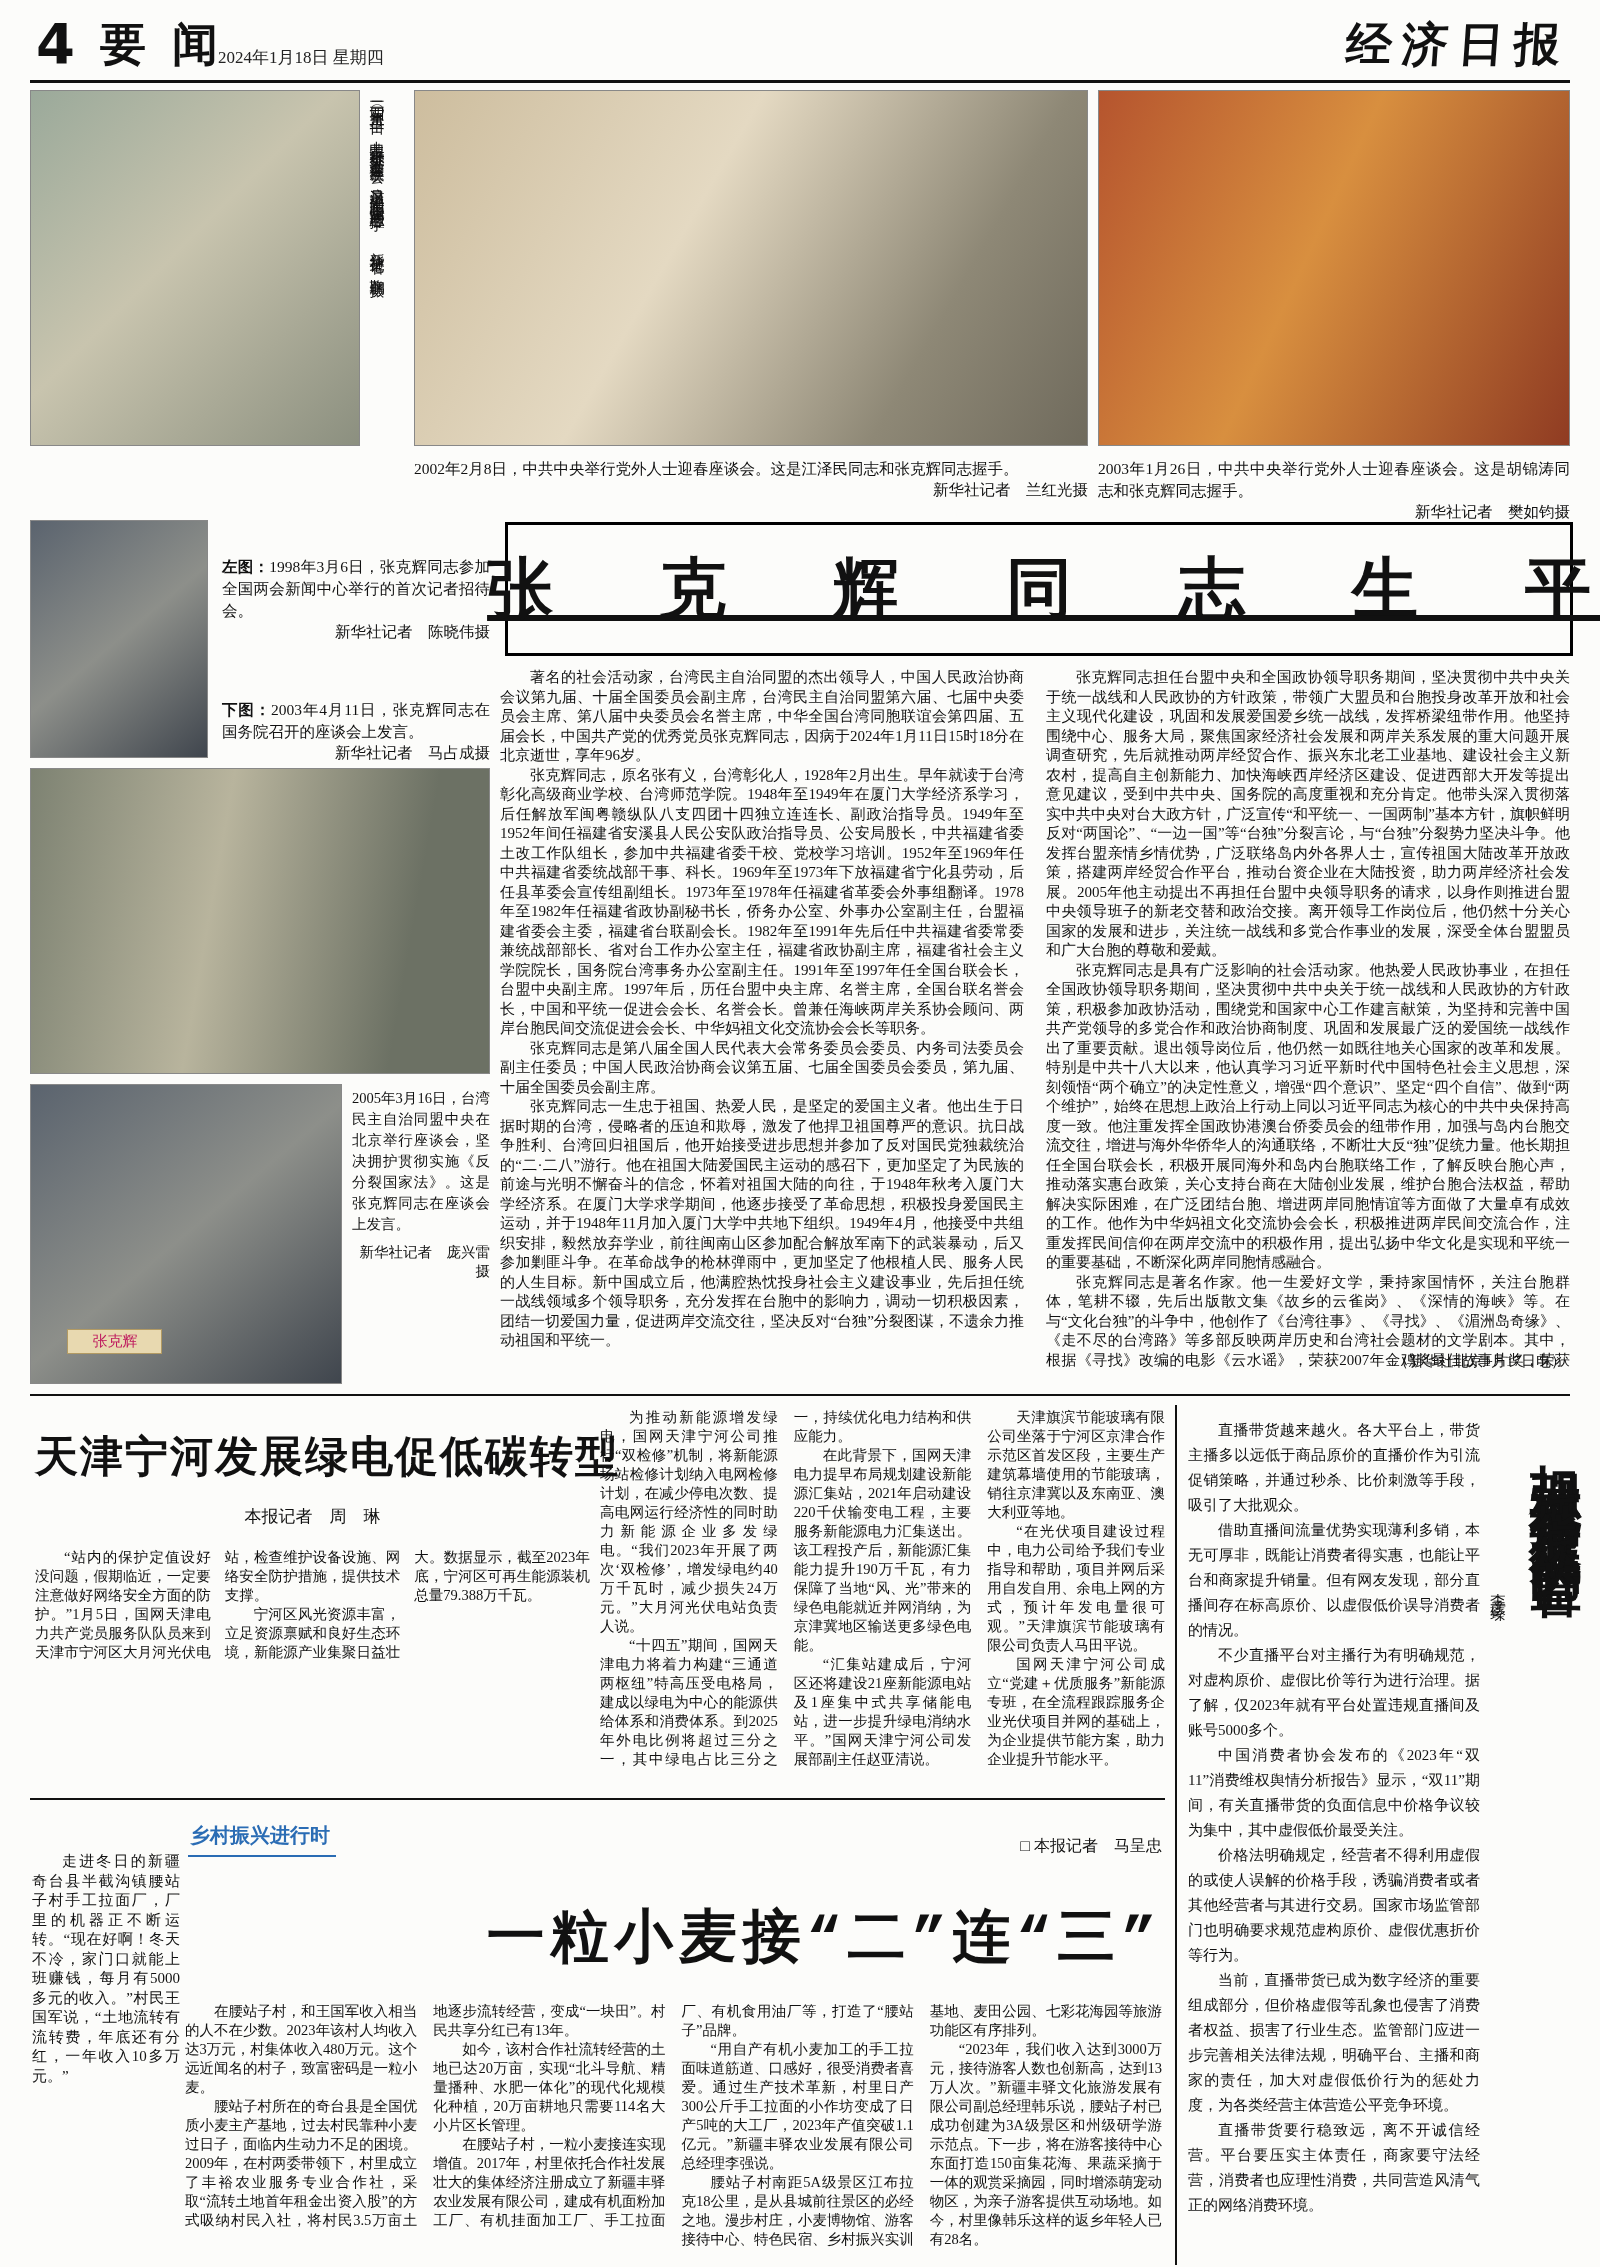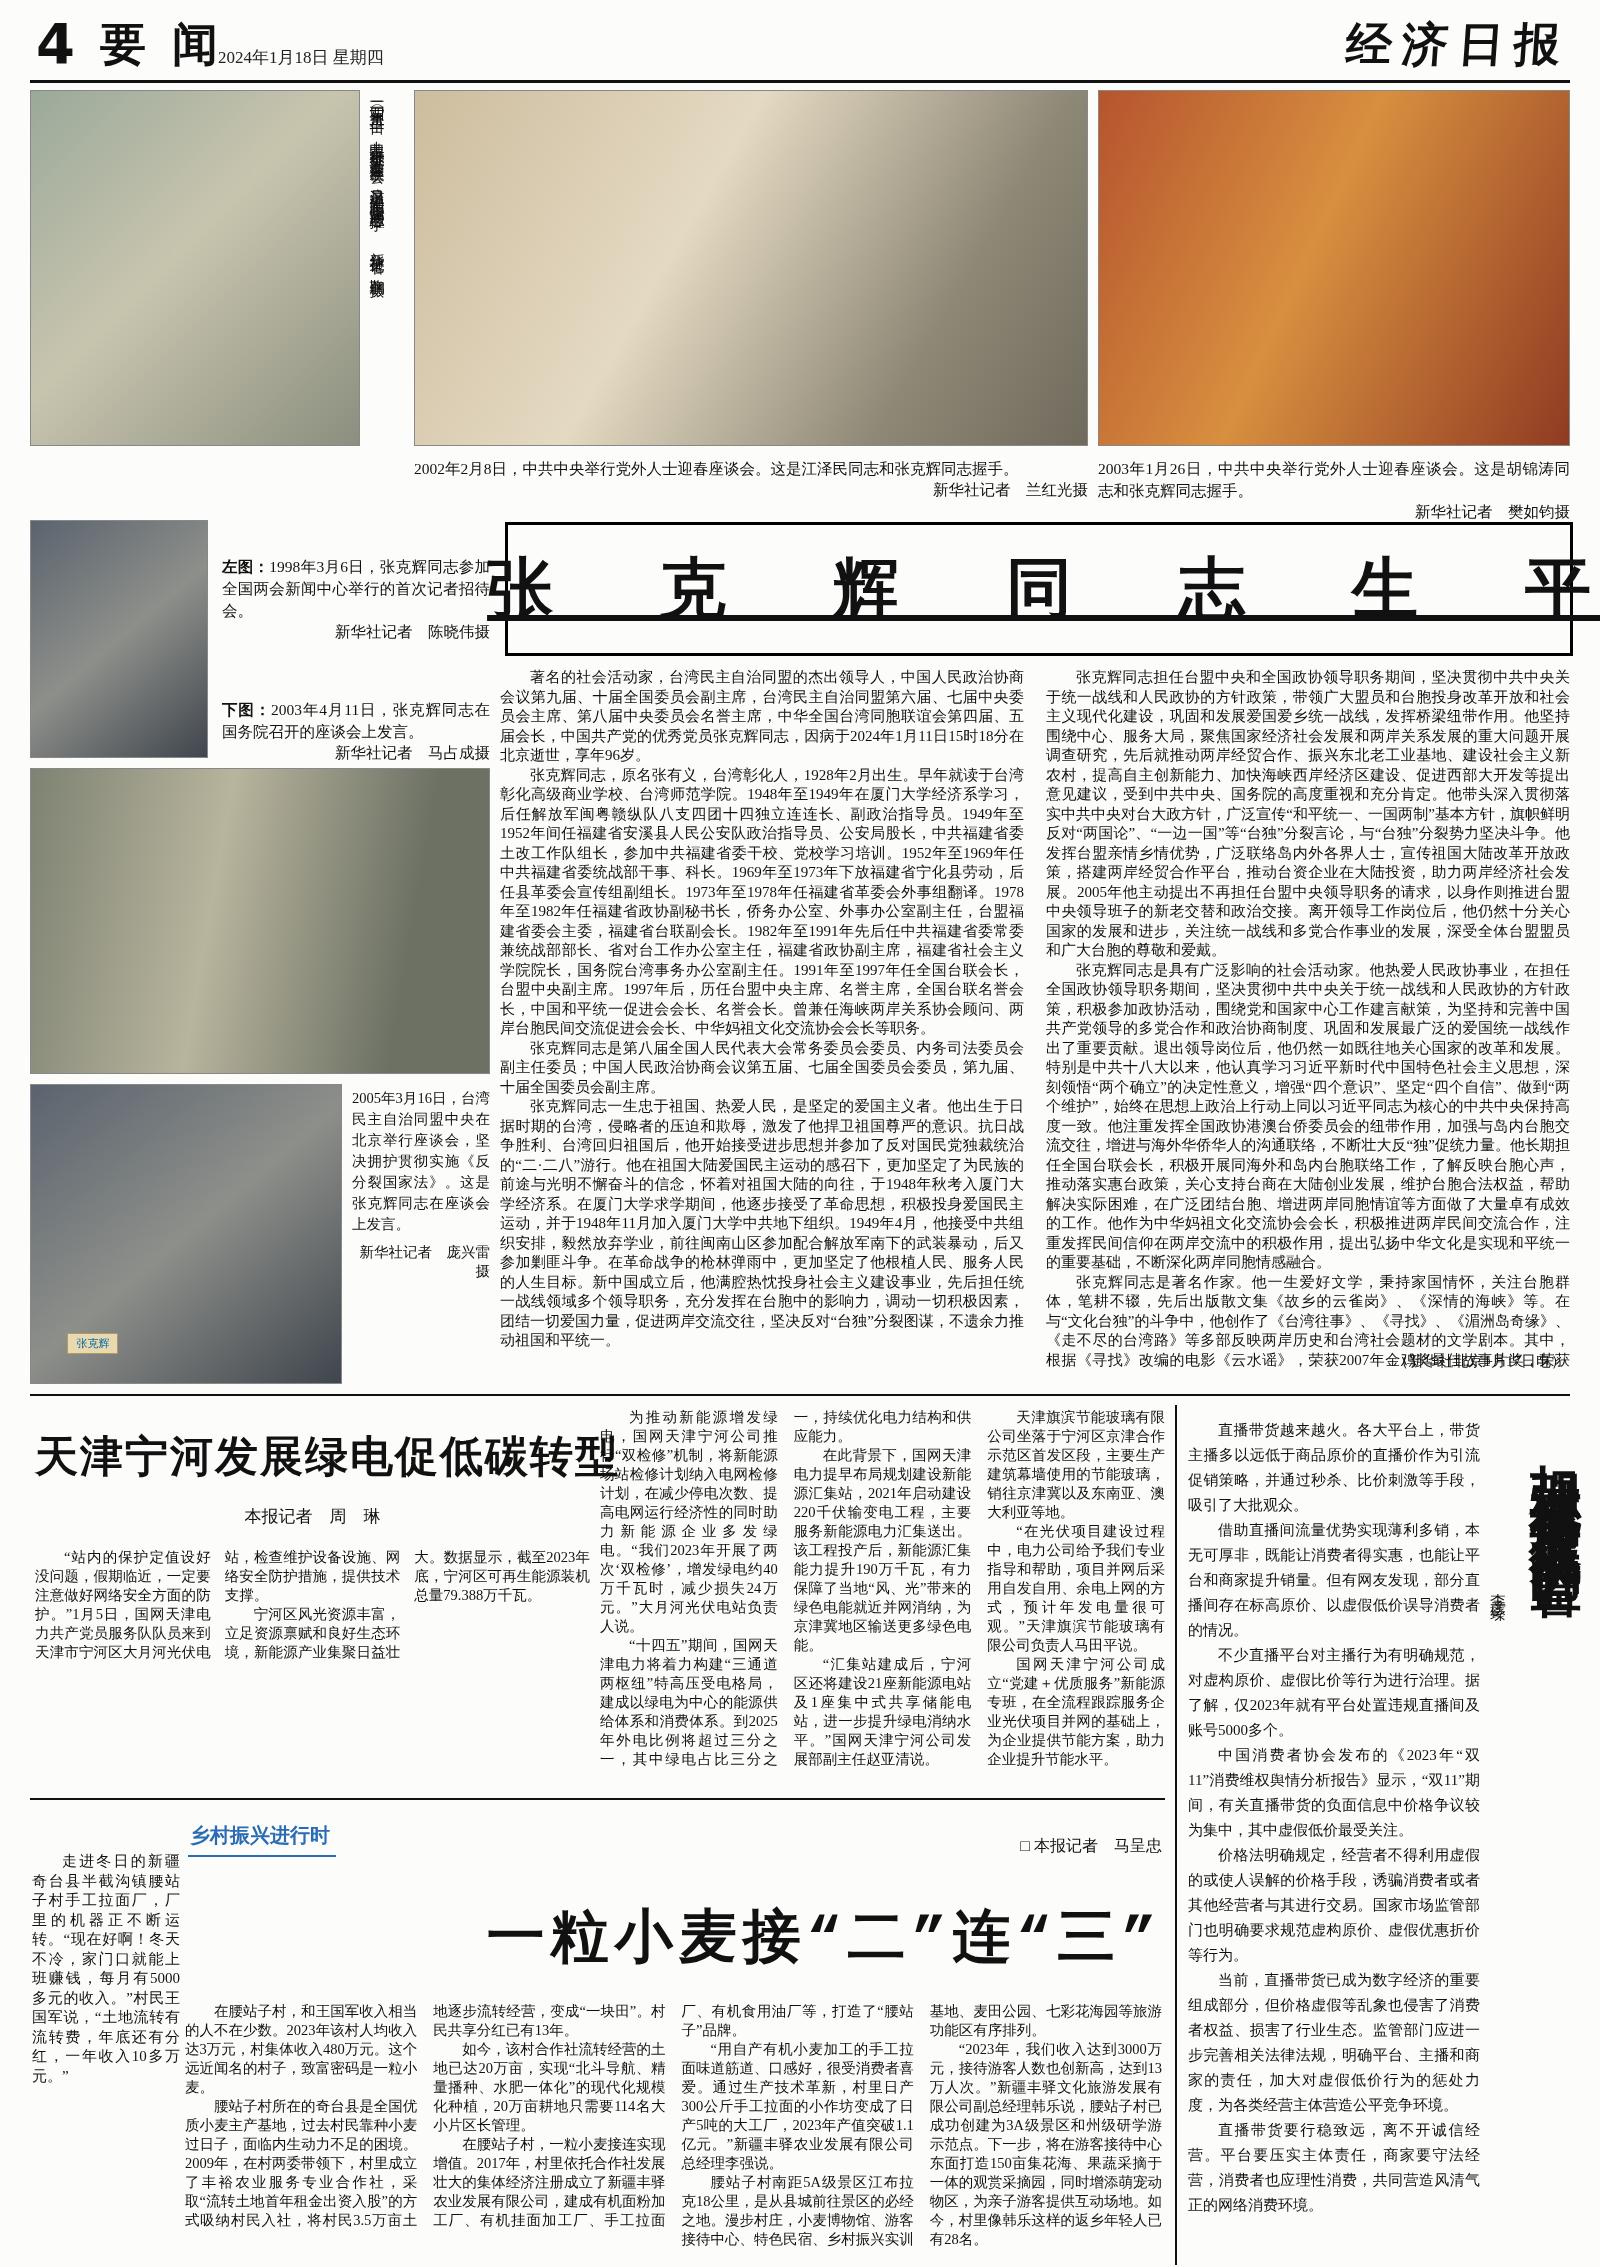--- a/index.html
+++ b/index.html
@@ -11,22 +11,22 @@
   .pagenum{font-family:"DejaVu Sans",sans-serif;font-weight:bold;font-size:56px;line-height:56px;}
   .section-title{font-family:"DejaVu Sans",sans-serif;font-weight:bold;font-size:46px;line-height:56px;letter-spacing:26px;}
   .page-date{font-size:17px;color:#222;}
   .masthead{font-weight:bold;font-size:46px;letter-spacing:10px;transform:skewX(-4deg);}
   
   .photo{background:linear-gradient(135deg,#9aa99a 0%,#c8c4ae 45%,#8b8f7f 100%);box-shadow:inset 0 0 0 1px #888;}
   .photo.warm{background:linear-gradient(120deg,#cdbd9e 0%,#e4d9c2 40%,#8e8876 75%,#6f6a5c 100%);}
   .photo.red{background:linear-gradient(115deg,#b5542e 0%,#d88f3f 45%,#8f3b22 100%);}
   .photo.dark{background:linear-gradient(140deg,#5a636e 0%,#8d8f8a 50%,#3f454d 100%);}
   .photo.meet{background:linear-gradient(100deg,#7d8272 0%,#b8b49d 40%,#6c7164 80%);}
-  .nameplate{position:absolute;left:12%;bottom:10%;background:#e8d9b0;color:#0369a1;
-             font-size:11px;padding:2px 8px;border:1px solid #b29a63;}
+  .nameplate{position:absolute;left:12%;bottom:10%;background:#e8d9b0;color:#be185d;
+             font-size:15px;padding:2px 24px;border:1px solid #b29a63;}
   .cap{font-size:15.5px;line-height:22px;text-align:justify;}
   .cap .lead{font-weight:bold;}
   .credit{font-size:15.5px;text-align:right;}
   .vcap{writing-mode:vertical-rl;font-size:15px;line-height:21px;letter-spacing:2px;height:100%;}
   
   .obit-box{border:3px solid #000;display:flex;align-items:center;justify-content:center;text-decoration:underline;}
   .obit-title{font-family:"DejaVu Sans",sans-serif;font-weight:bold;font-size:66px;letter-spacing:42px;text-indent:42px;white-space:nowrap;}
   .body-cols p{margin:0;text-indent:2em;text-align:justify;}
   .obit-body{column-count:2;column-gap:22px;font-size:15px;line-height:19.5px;height:100%;overflow:hidden;}
   .dateline{text-align:right;text-indent:0 !important;}

